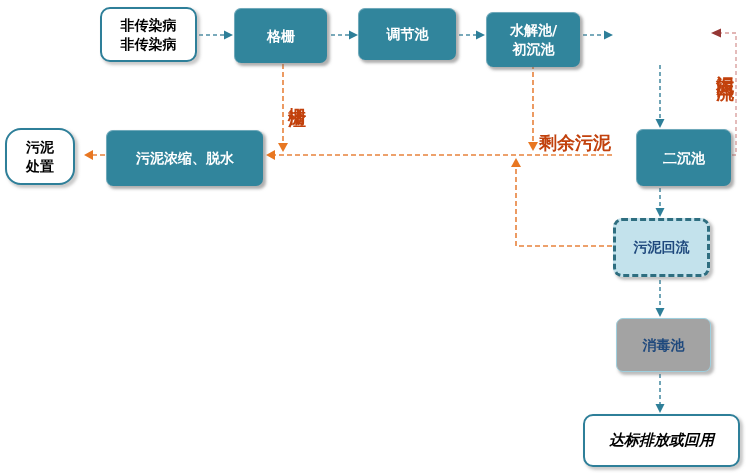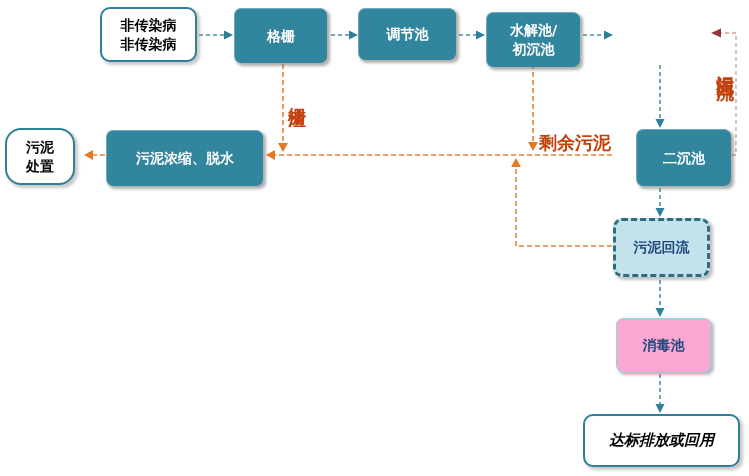--- a/index.html
+++ b/index.html
@@ -31,21 +31,21 @@
   }
   .node-white{
     background:#ffffff;
     color:#000000;
     font-size:14px;
     border:2px solid #2E7F99;
     border-radius:10px;
     box-shadow:2.5px 2.5px 3px rgba(150,150,150,.5);
   }
   .node-light{
-    background:#f9a8d4;
+    background:#a3a3a3;
     color:#1F497D;
     font-size:14px;
     border-radius:7px;
     border:1px solid #9fcfdd;
     box-shadow:2.5px 2.5px 3px rgba(120,120,120,.5);
   }
   .node-light-dashed{
     background:#C3E2EC;
     color:#1F497D;
     font-size:14px;

